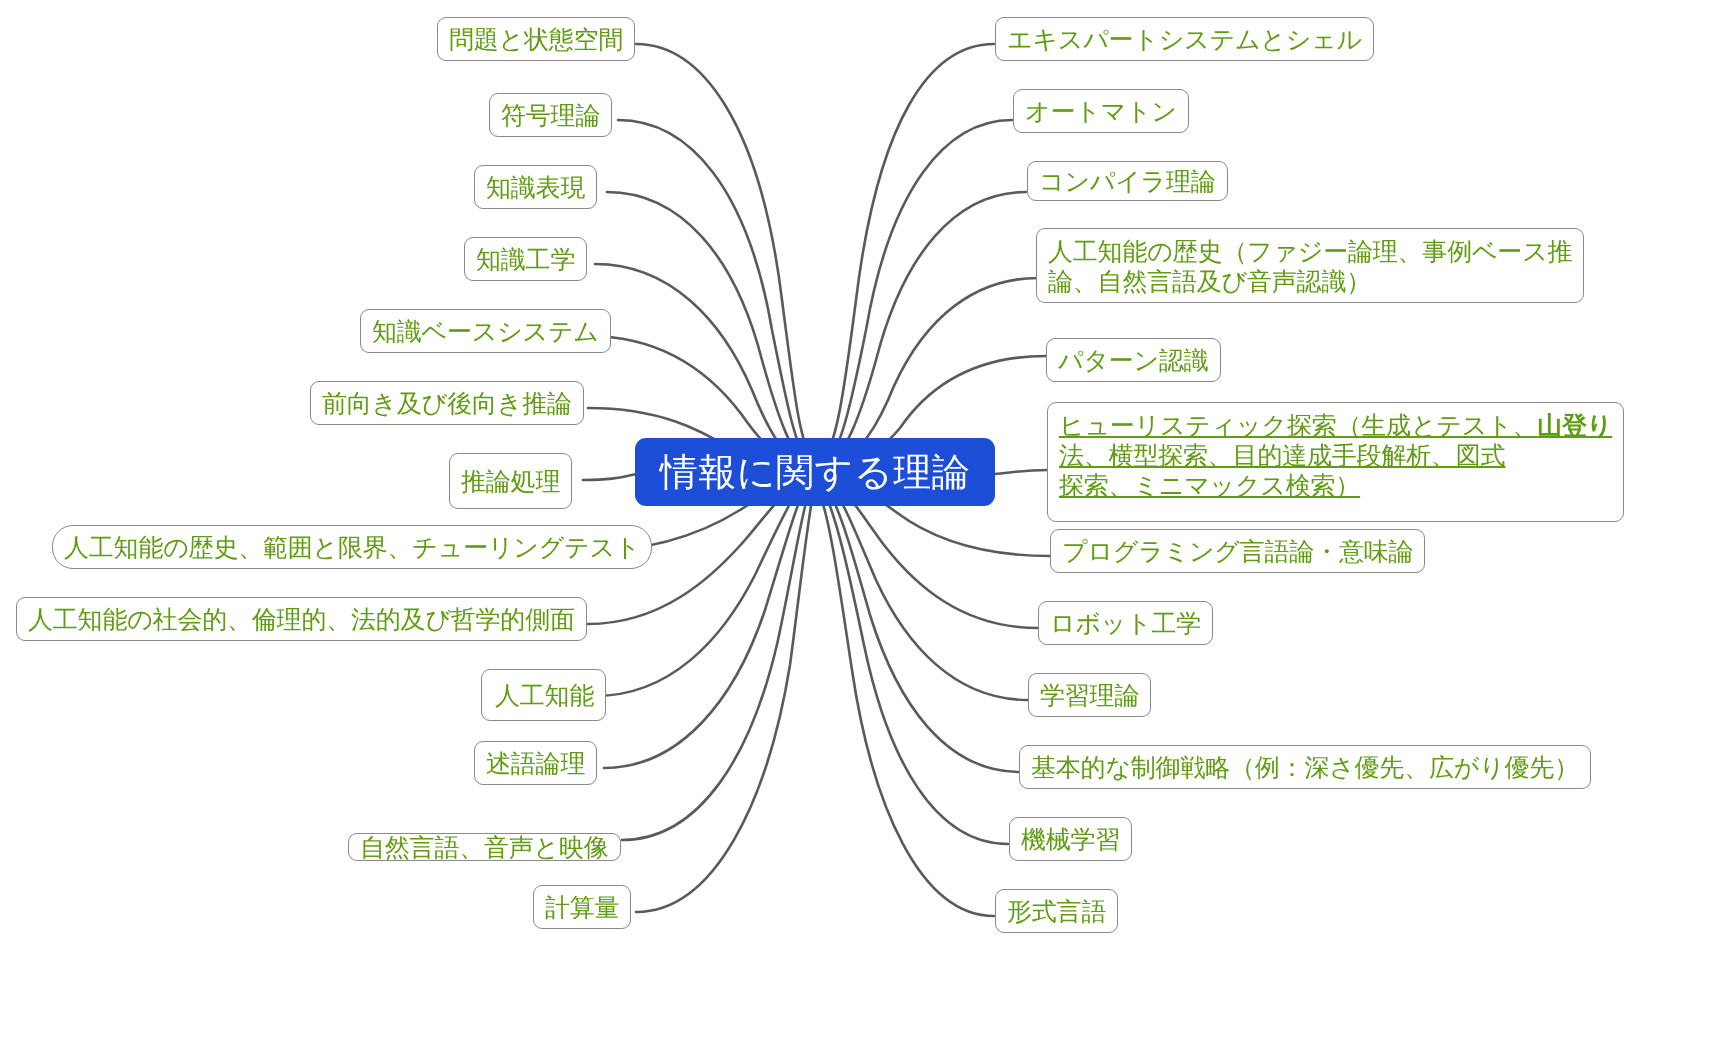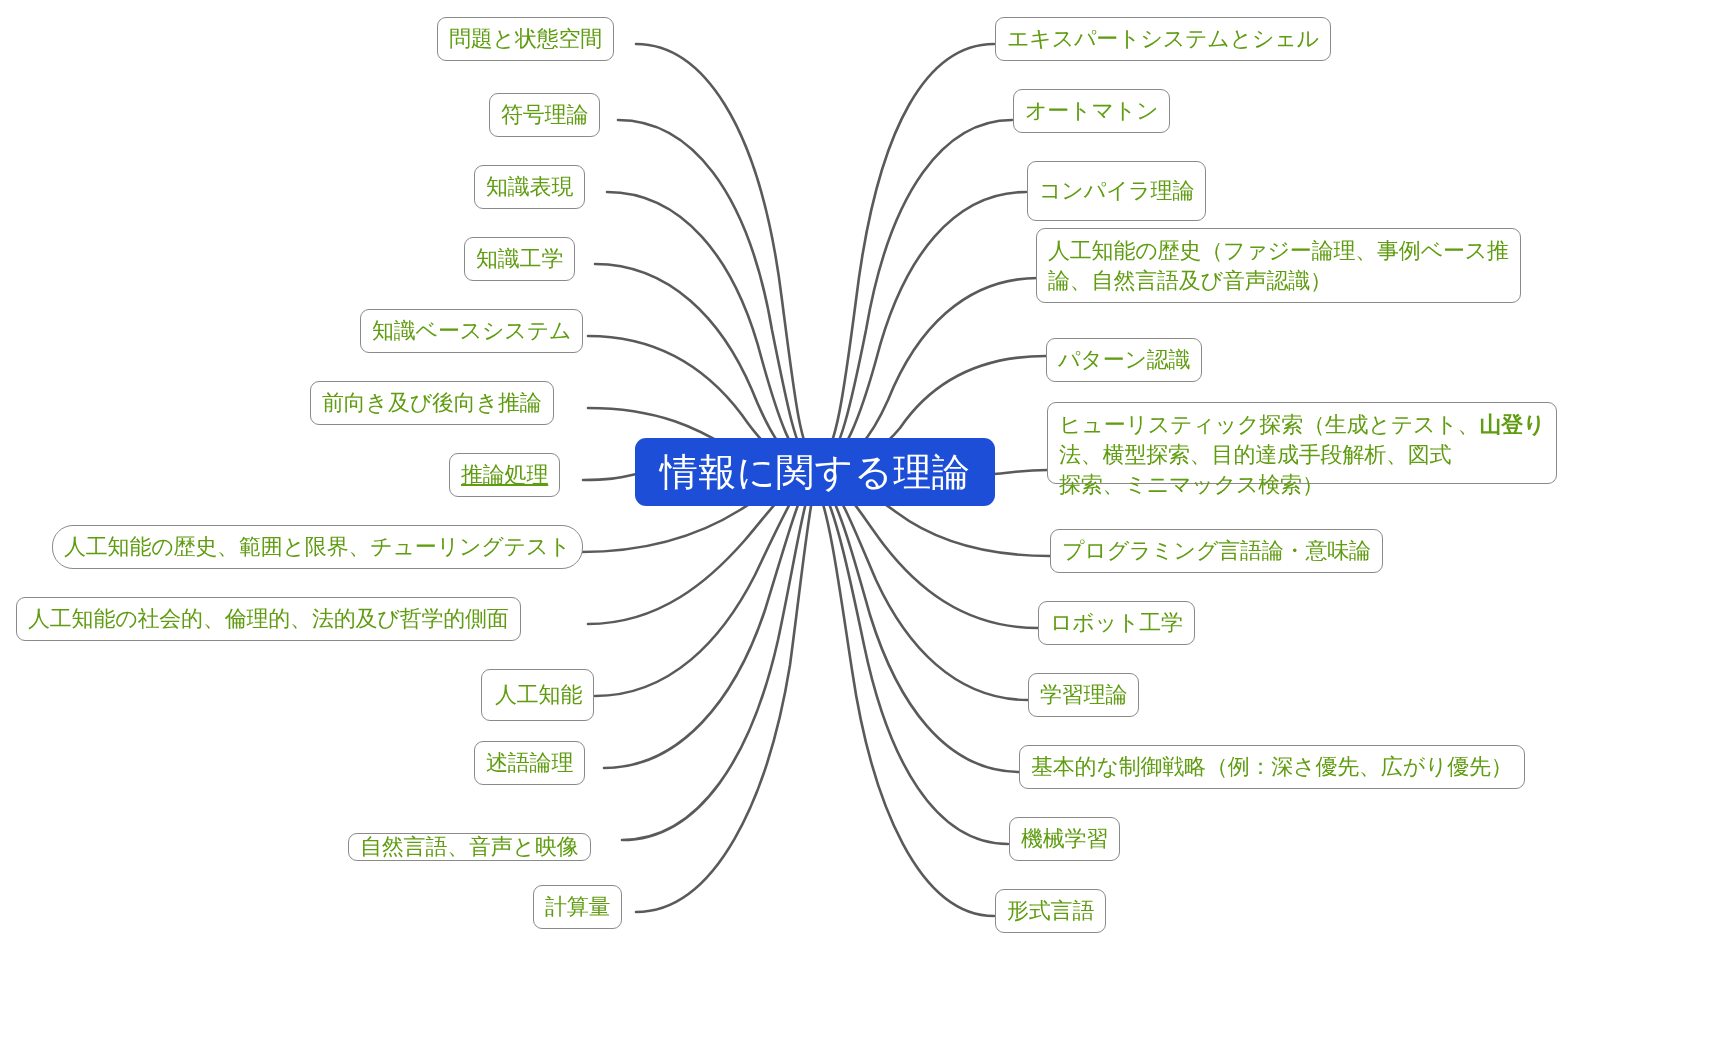--- a/index.html
+++ b/index.html
@@ -25,21 +25,21 @@
     height: 1038px;
     pointer-events: none;
   }
   .node {
     position: absolute;
     box-sizing: border-box;
     background: #ffffff;
     border: 1.4px solid #8a8a8a;
     border-radius: 9px;
     color: #5f9c10;
-    font-size: 22px;
+    font-size: 25px;
     line-height: 30px;
     letter-spacing: -0.2px;
     padding: 6px 11px 7px 11px;
     white-space: pre;
     display: flex;
     align-items: center;
     z-index: 5;
   }
   .node.multiline {
     display: block;
@@ -108,46 +108,46 @@
   <div class="node" style="left:489px; top:93px; height:44px;">符号理論</div>
 
   <div class="node" style="left:474px; top:165px; height:44px;">知識表現</div>
 
   <div class="node" style="left:464px; top:237px; height:44px;">知識工学</div>
 
   <div class="node" style="left:360px; top:309px; height:44px;text-align:right;">知識ベースシステム</div>
 
   <div class="node" style="left:310px; top:381px; height:44px;">前向き及び後向き推論</div>
 
-  <div class="node" style="left:449px; top:453px; height:44px;text-decoration:underline;">推論処理</div>
+  <div class="node" style="left:449px; top:453px; height:56px;">推論処理</div>
 
   <div class="node" style="left:52px; top:525px; height:44px;border-radius:21px;">人工知能の歴史、範囲と限界、チューリングテスト</div>
 
   <div class="node" style="left:16px; top:597px; height:44px;">人工知能の社会的、倫理的、法的及び哲学的側面</div>
 
   <div class="node" style="left:481px; top:669px; height:52px;padding-left:13px;">人工知能</div>
 
   <div class="node" style="left:474px; top:741px; height:44px;">述語論理</div>
 
   <div class="node" style="left:348px; top:795px; height:28px;margin-top:38px;">自然言語、音声と映像</div>
 
   <div class="node" style="left:533px; top:885px; height:44px;">計算量</div>
 
   <div class="node" style="left:995px; top:17px; height:44px;">エキスパートシステムとシェル</div>
 
   <div class="node" style="left:1013px; top:89px; height:44px;">オートマトン</div>
 
-  <div class="node" style="left:1027px; top:161px; height:60px;">コンパイラ理論</div>
+  <div class="node" style="left:1027px; top:161px; height:40px;">コンパイラ理論</div>
 
   <div class="node multiline" style="left:1036px; top:228px; height:75px;">人工知能の歴史（ファジー論理、事例ベース推
 論、自然言語及び音声認識）</div>
 
   <div class="node" style="left:1046px; top:330px; height:44px;margin-top:8px;">パターン認識</div>
 
-  <div class="node multiline" style="left:1047px; top:402px; height:82px;">ヒューリスティック探索（生成とテスト、<span class="bold-seg">山登り</span>
+  <div class="node multiline" style="left:1047px; top:402px; height:120px;text-decoration:underline;">ヒューリスティック探索（生成とテスト、<span class="bold-seg">山登り</span>
 法、横型探索、目的達成手段解析、図式
 探索、ミニマックス検索）</div>
 
   <div class="node" style="left:1050px; top:529px; height:44px;">プログラミング言語論・意味論</div>
 
   <div class="node" style="left:1038px; top:601px; height:44px;">ロボット工学</div>
 
   <div class="node" style="left:1028px; top:673px; height:44px;">学習理論</div>
 
   <div class="node" style="left:1019px; top:745px; height:44px;">基本的な制御戦略（例：深さ優先、広がり優先）</div>

